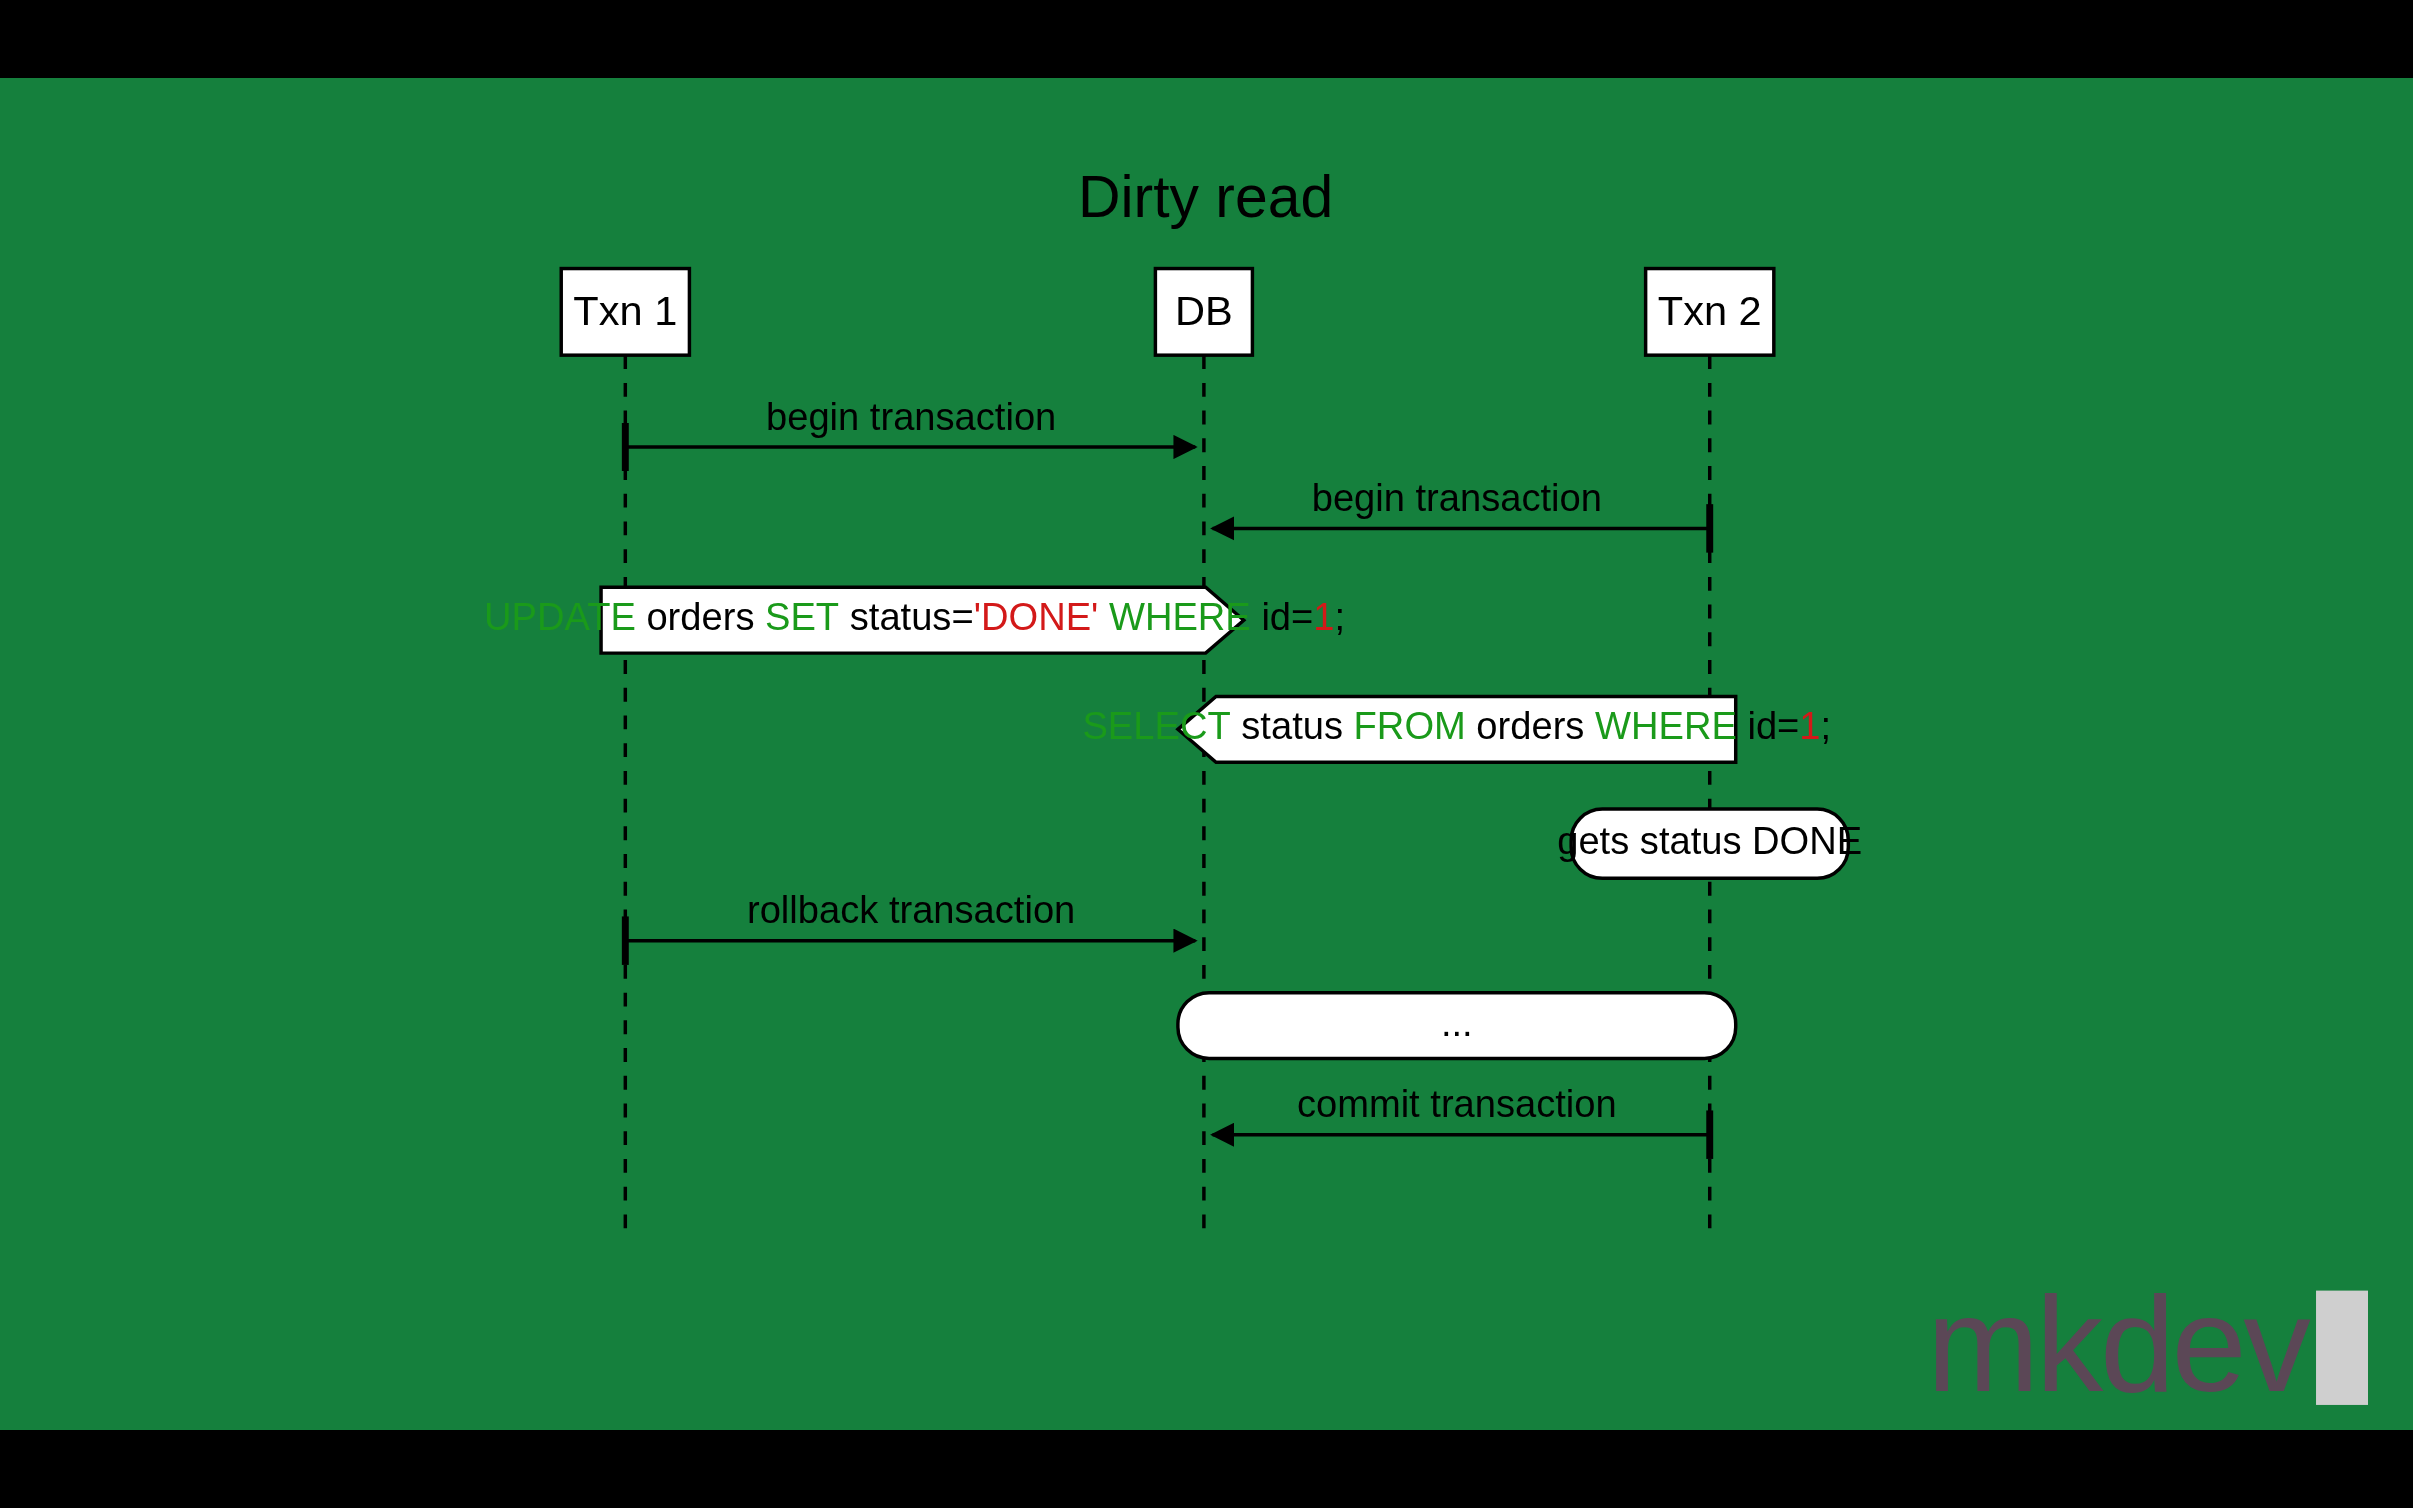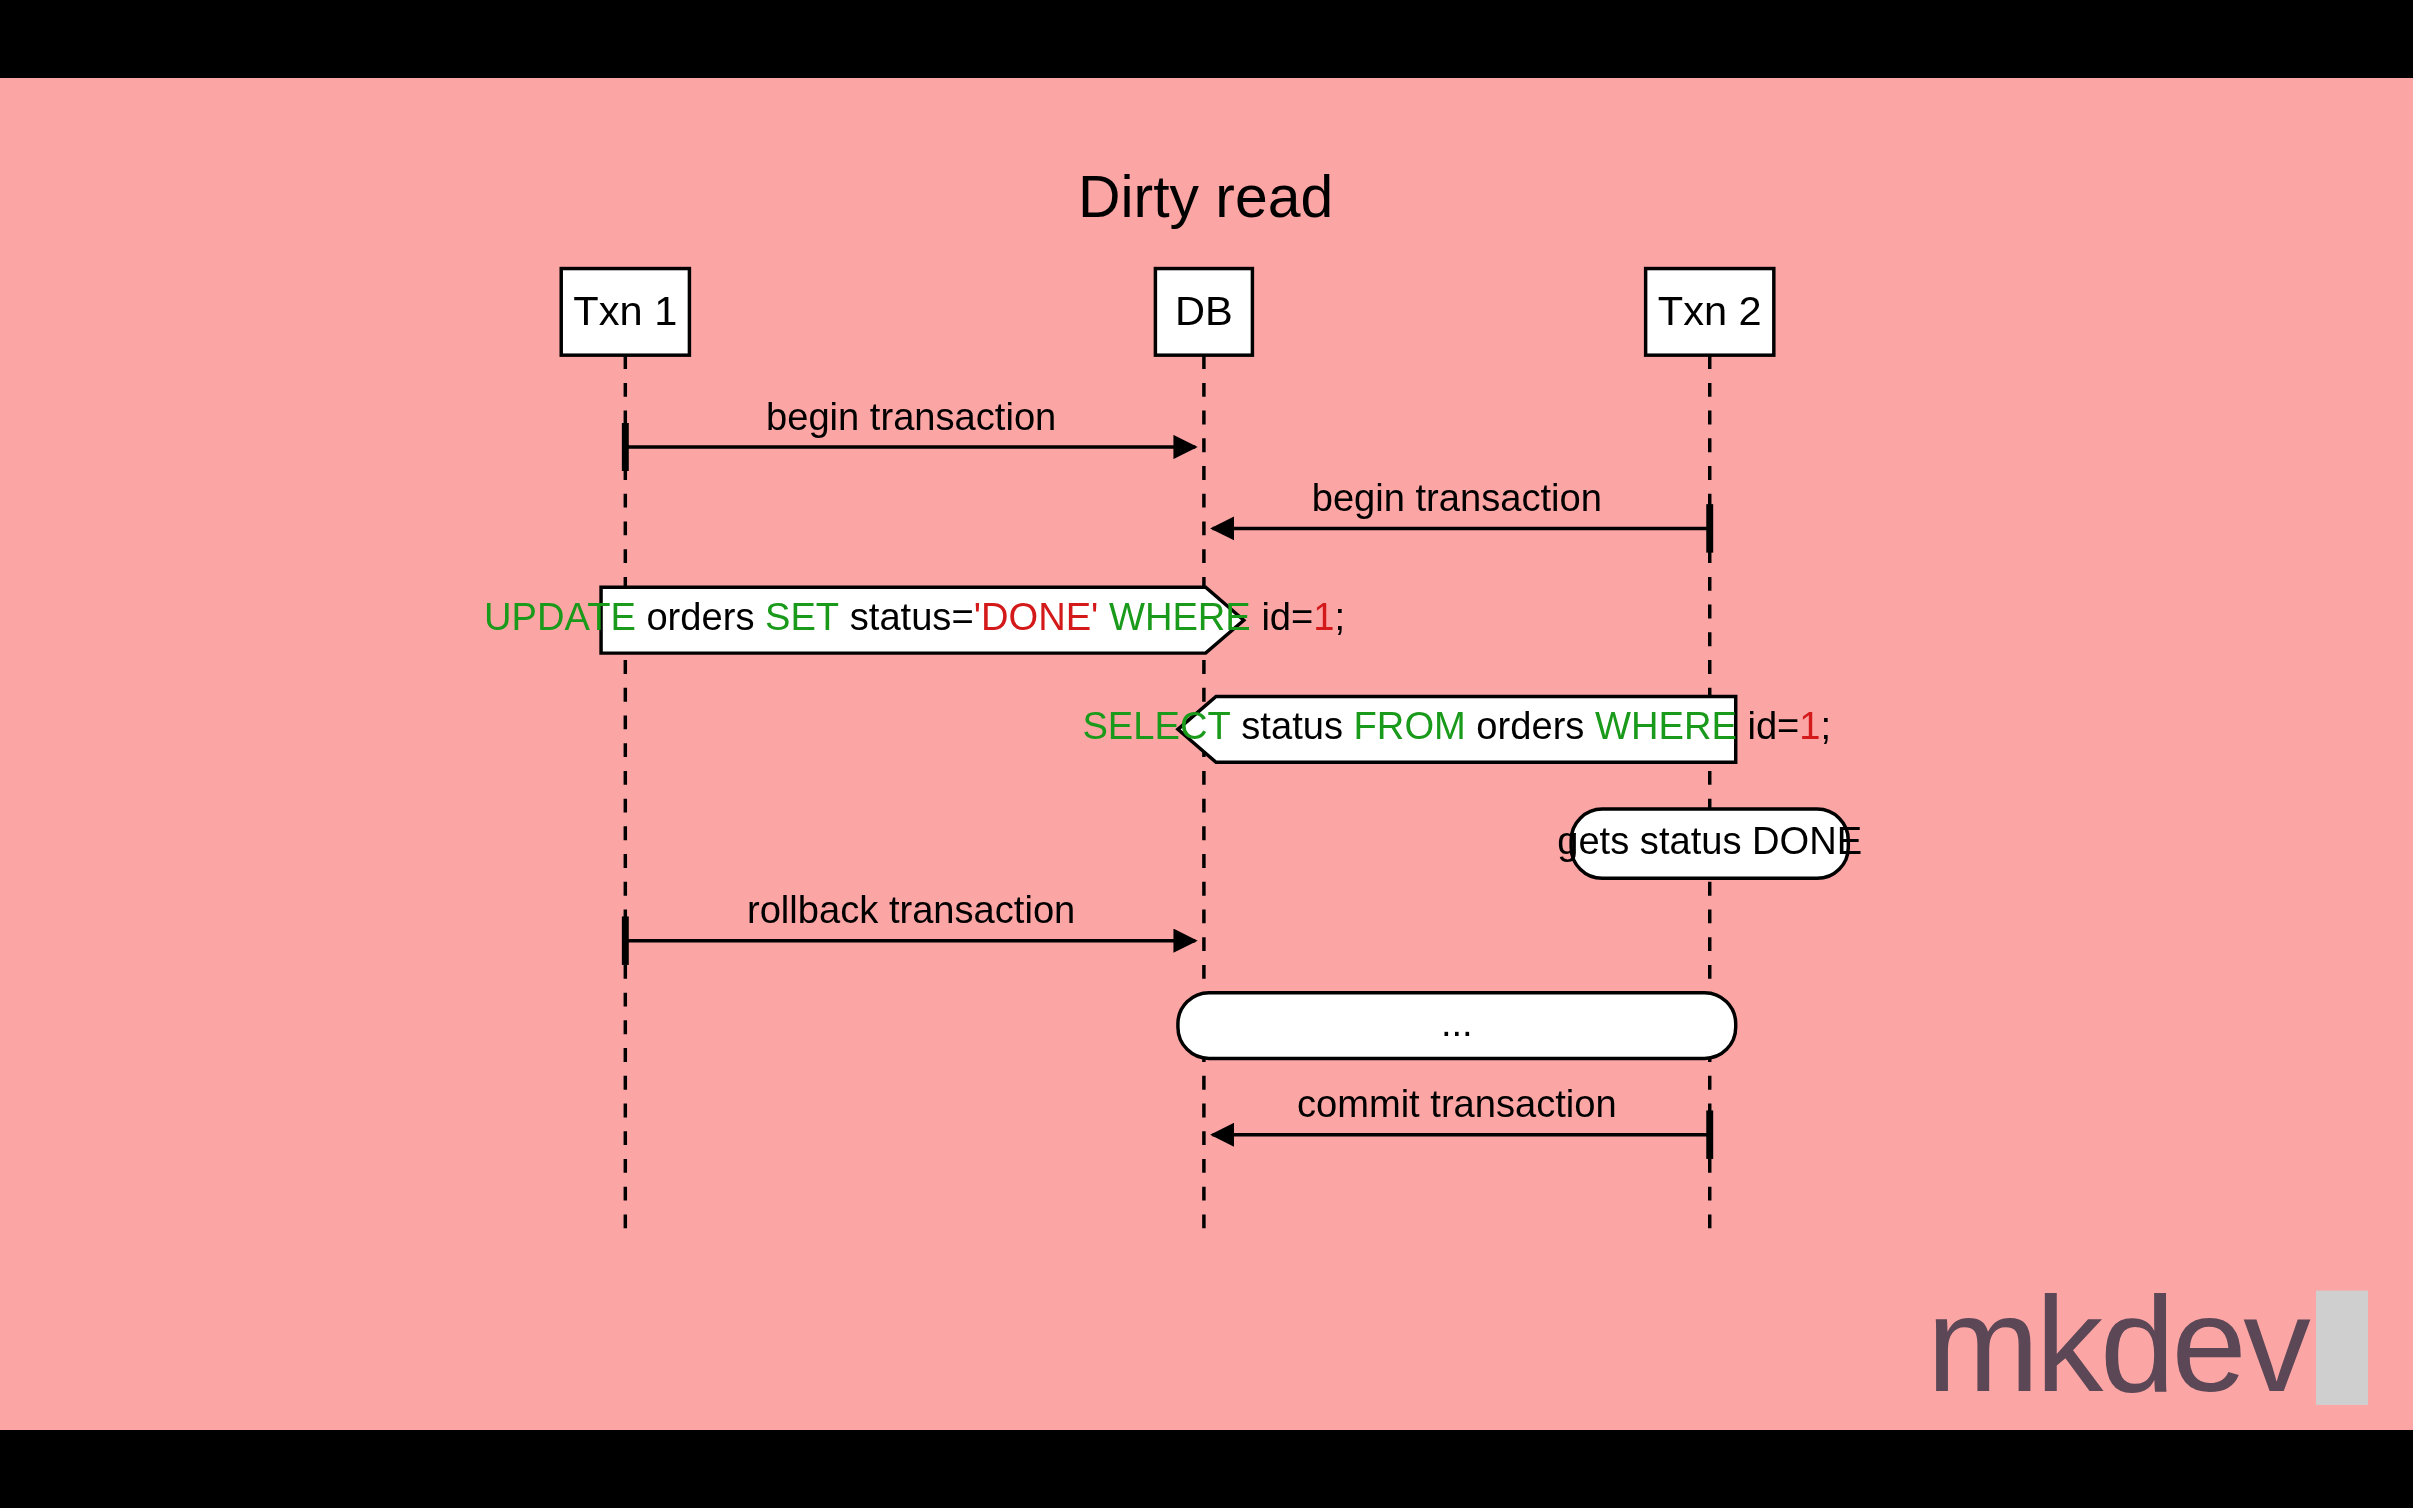--- a/index.html
+++ b/index.html
@@ -17,21 +17,21 @@
     background: #000;
   }
   .letterbox-top { top: 0; height: 5.2%; }
   .letterbox-bottom { bottom: 0; height: 5.2%; }
   .slide {
     position: absolute;
     top: 5.2%;
     bottom: 5.2%;
     left: 0;
     right: 0;
-    background: #fca5a5;
+    background: #15803d;
   }
   svg {
     width: 100%;
     height: 100%;
   }
   .participant-box {
     fill: #fff;
     stroke: #000;
     stroke-width: 2;
   }

